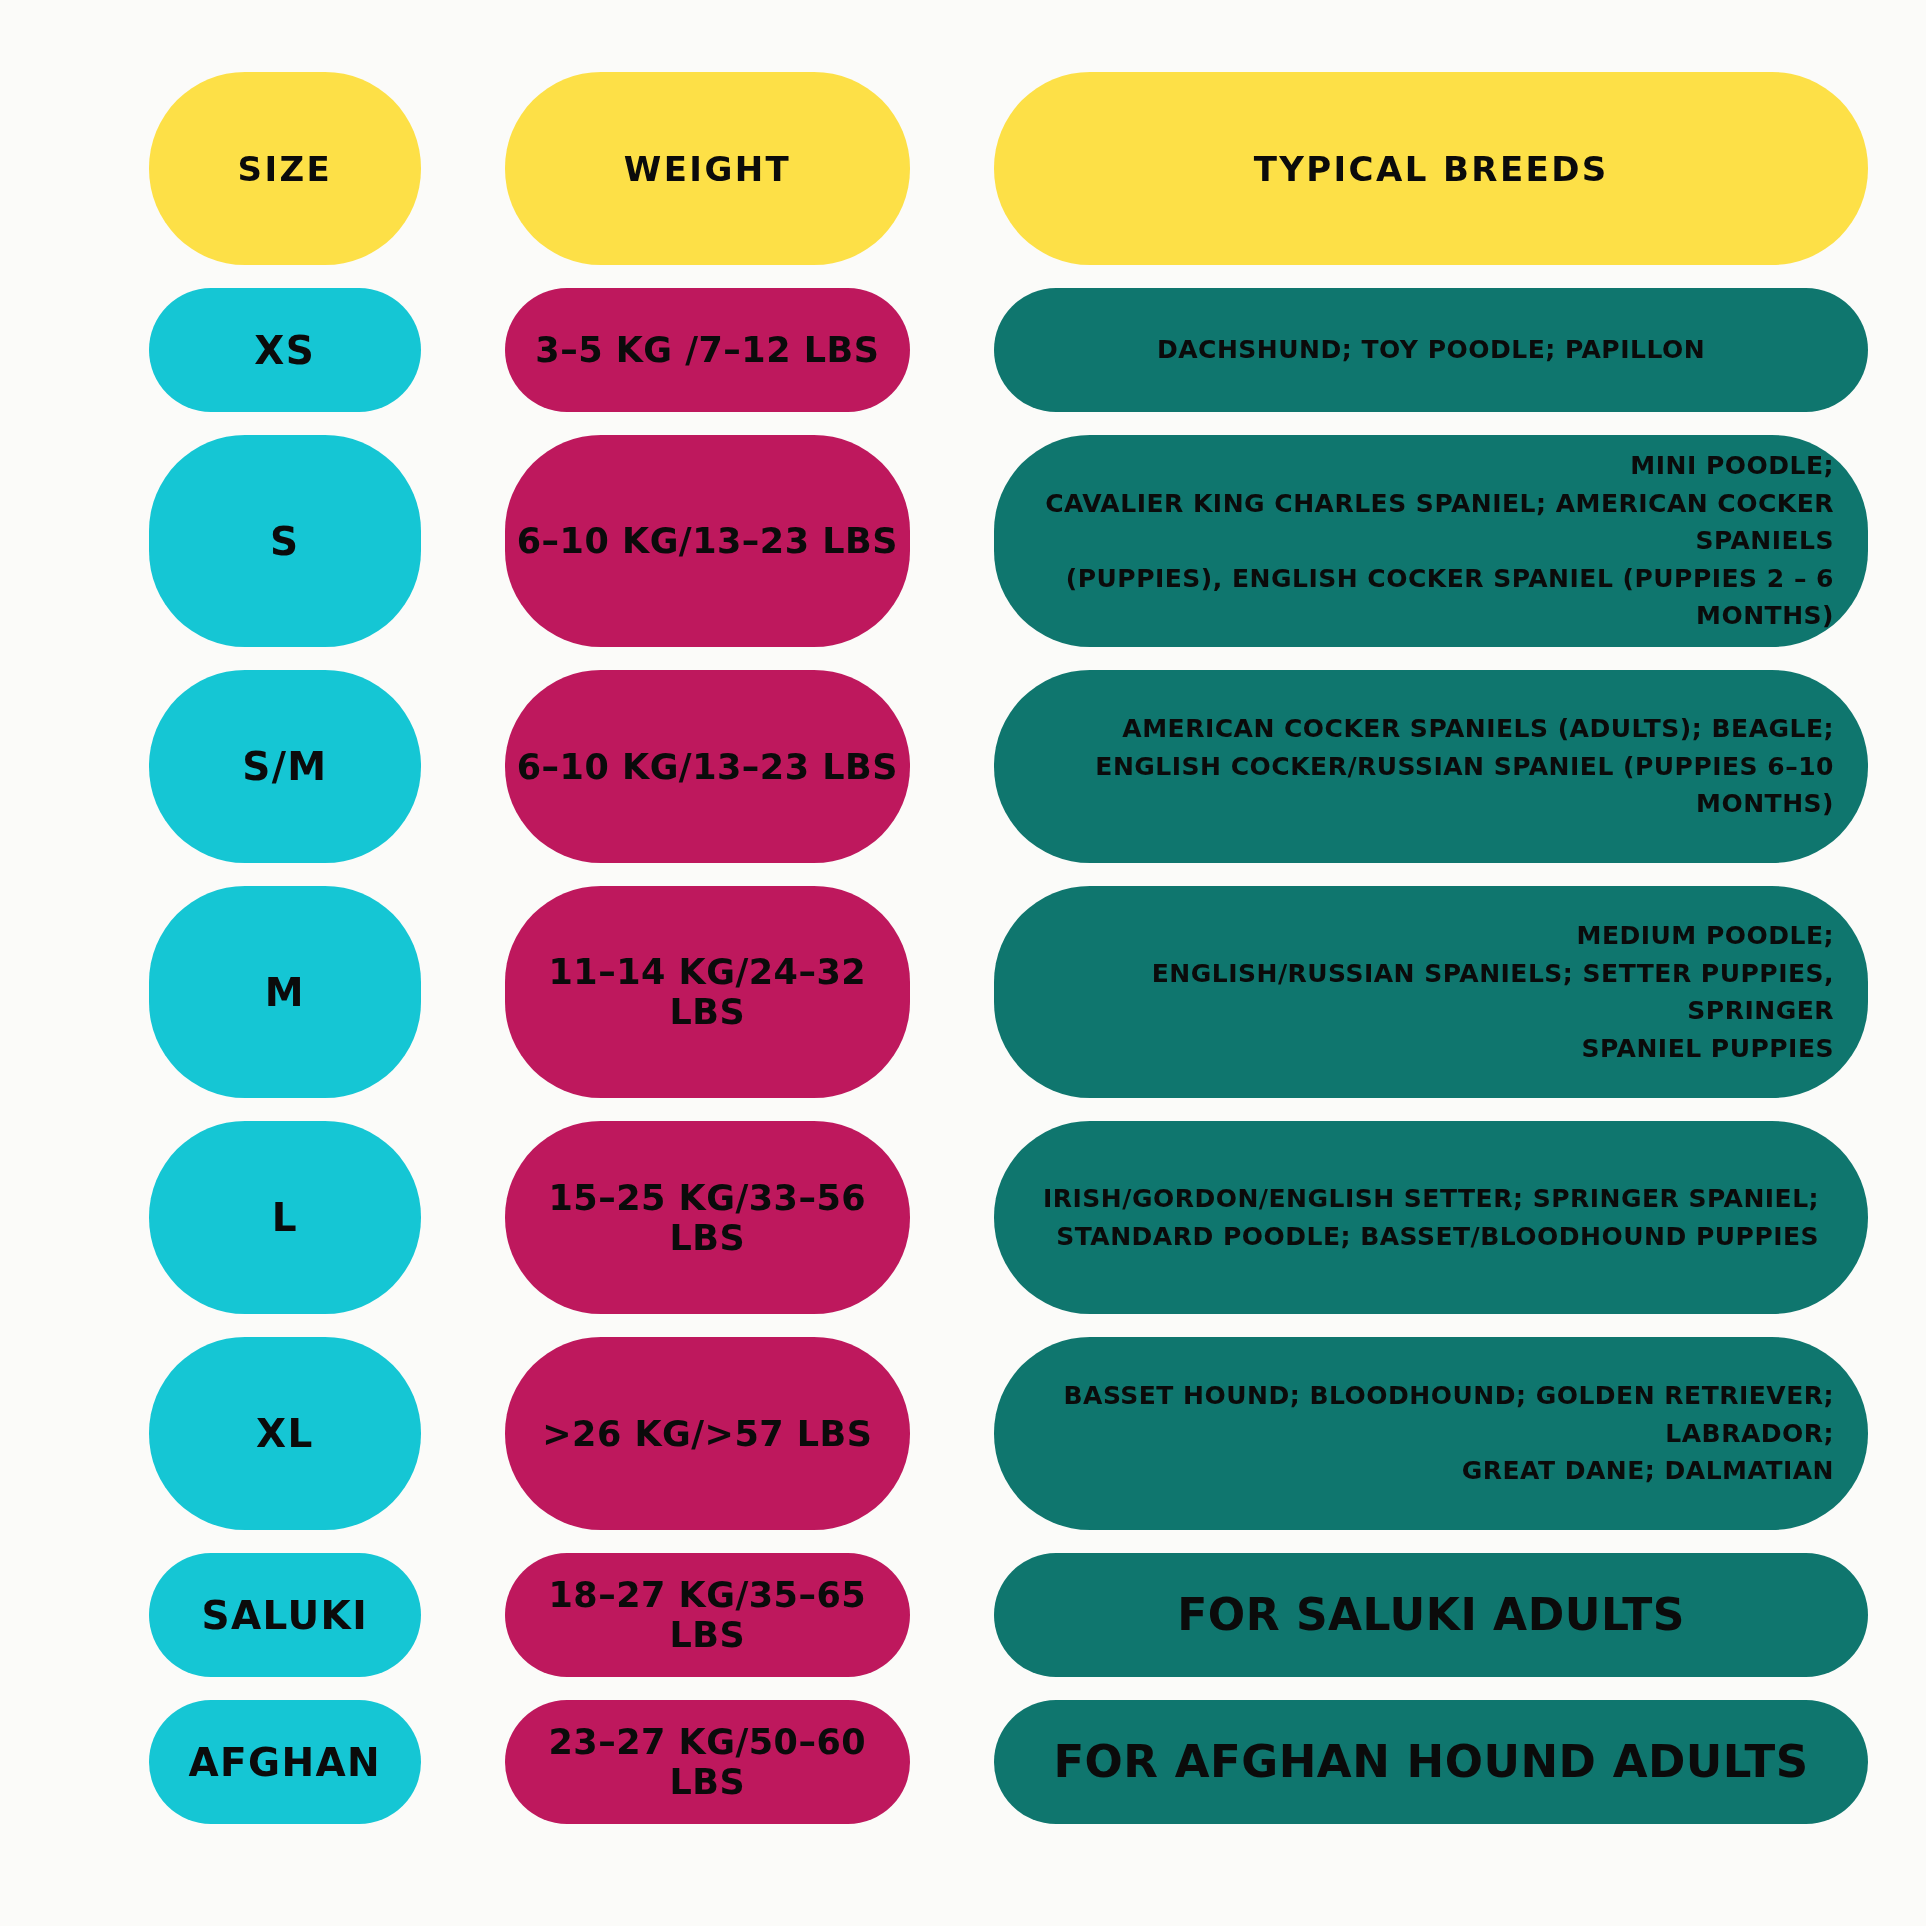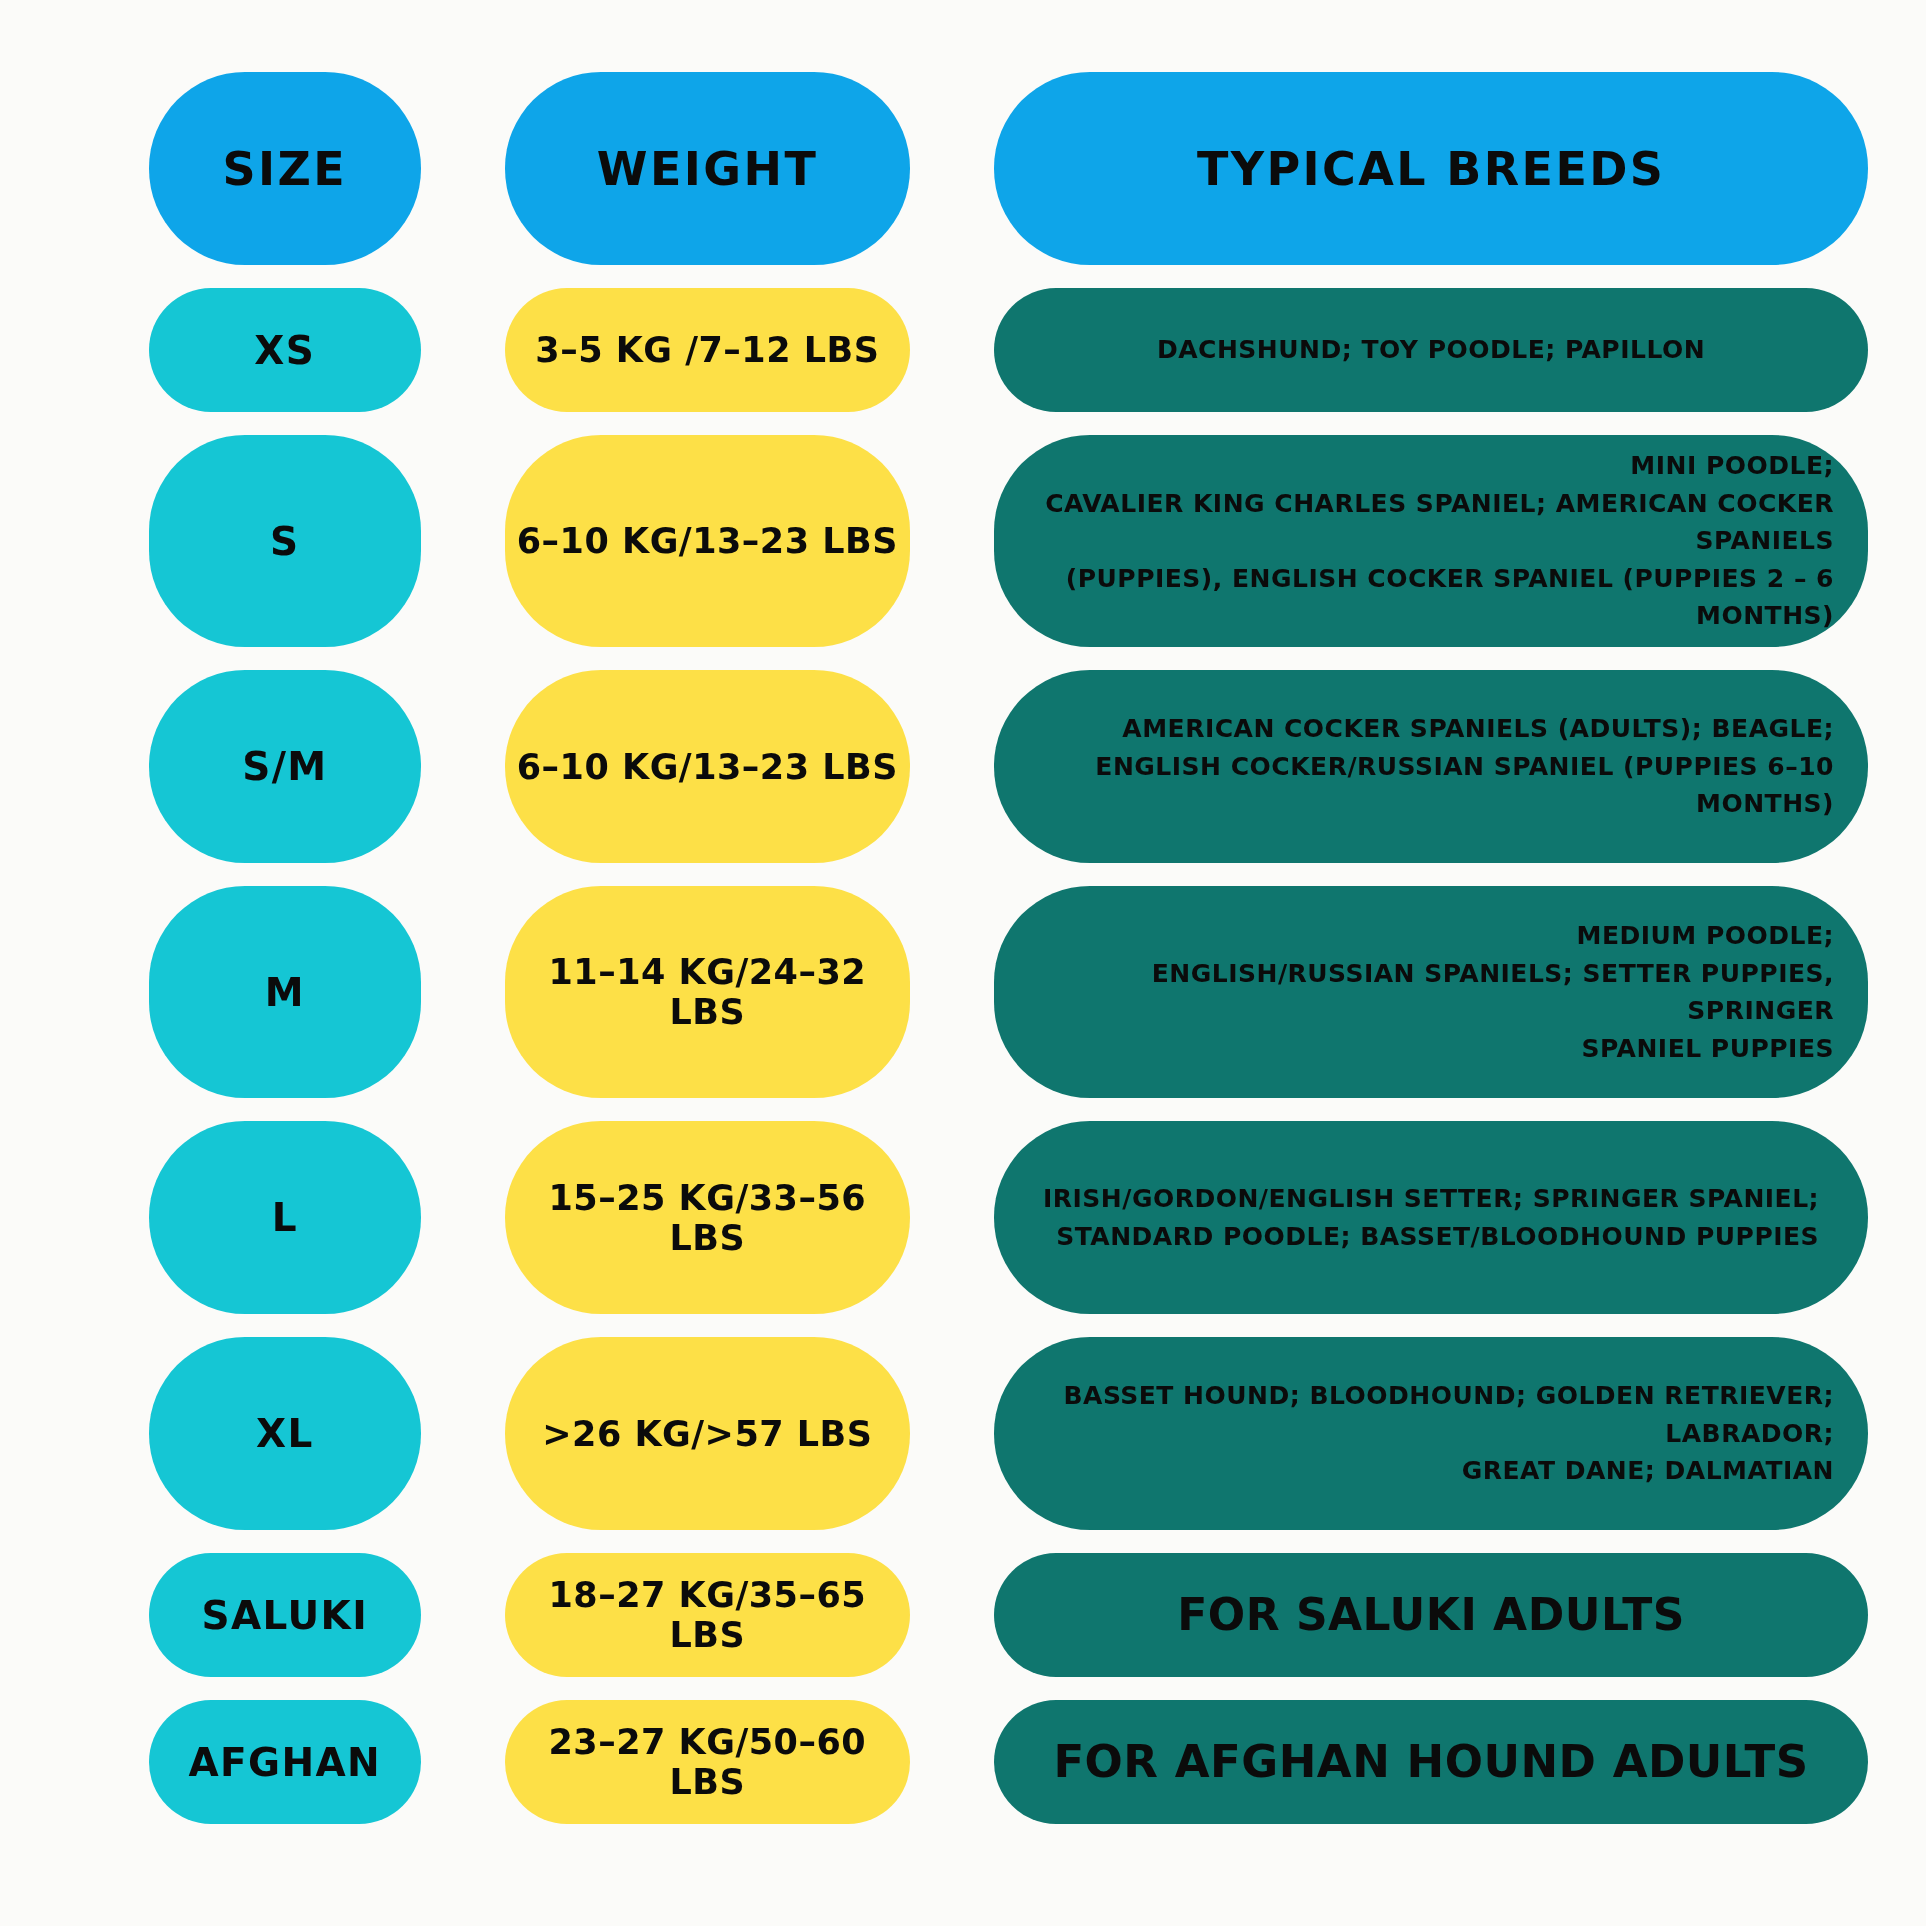--- a/index.html
+++ b/index.html
@@ -50,41 +50,41 @@
     margin-right: 84px;
   }
   .col-breeds {
     flex: 1 1 auto;
     width: 881px;
     text-align: right;
   }
 
   
   .row-header .cell {
-    background: #0ea5e9;
-    border-radius: 96px;
-    font-size: 46px;
+    background: #fde047;
+    border-radius: 96px;
+    font-size: 34px;
     letter-spacing: 2.4px;
     font-weight: 800;
     height: 193px;
   }
   .row-header .col-size { height: 193px; }
   .row-header .col-weight { height: 193px; }
   .row-header .col-breeds { height: 193px; }
 
   
   .row-body .col-size {
     background: #15c6d4;
     border-radius: 96px;
     font-size: 39px;
     font-weight: 800;
     letter-spacing: 1.4px;
   }
   .row-body .col-weight {
-    background: #fde047;
+    background: #be185d;
     border-radius: 96px;
     font-size: 35px;
     font-weight: 800;
     letter-spacing: 0.5px;
   }
   .row-body .col-breeds {
     background: #0f766e;
     border-radius: 96px;
     font-size: 25px;
     font-weight: 800;

